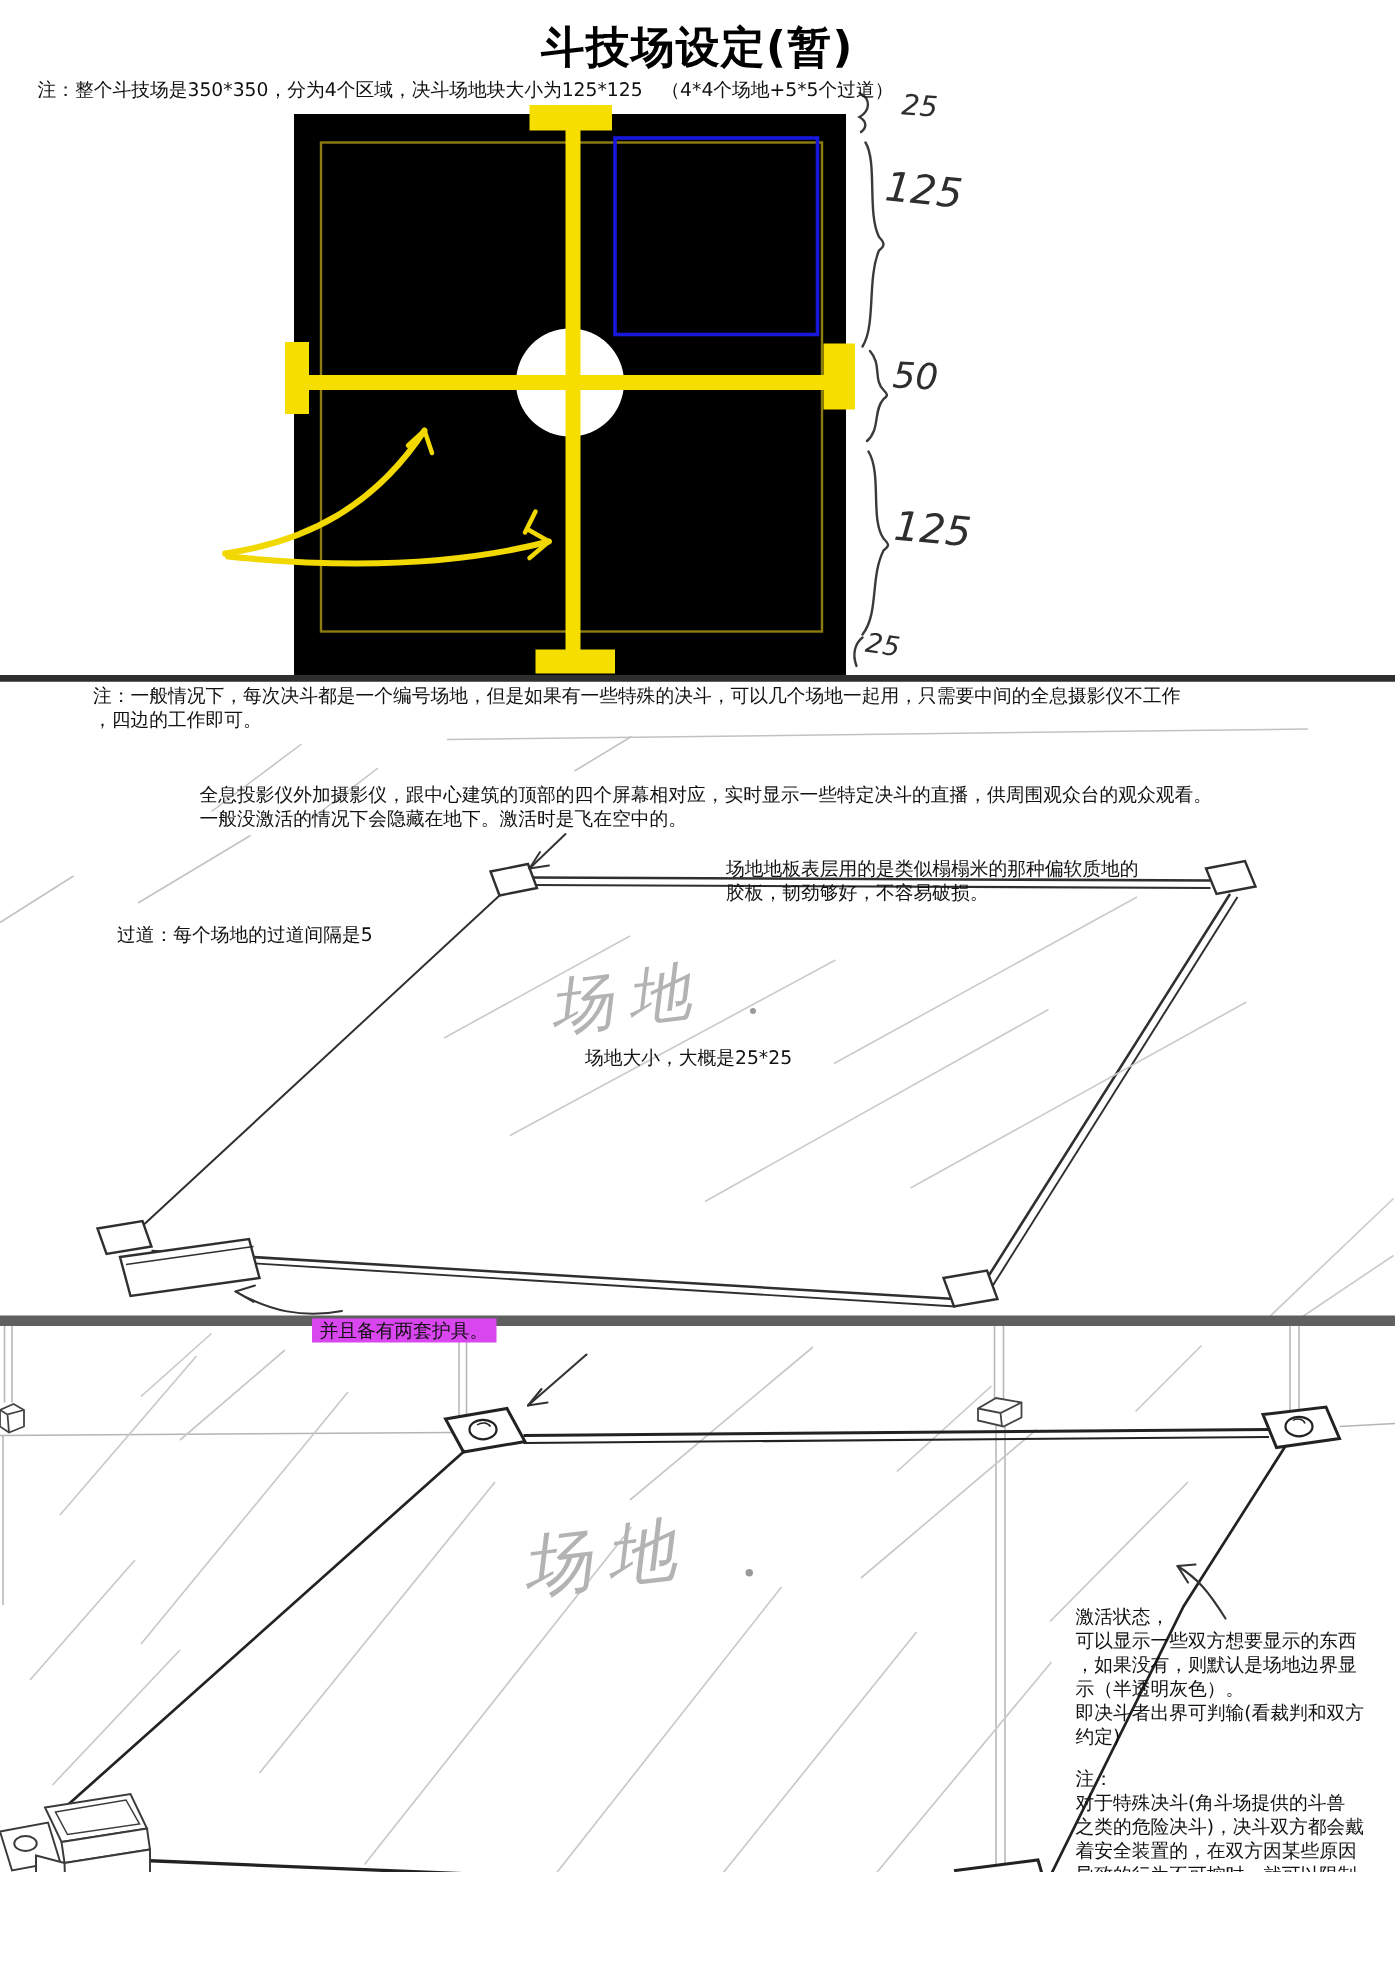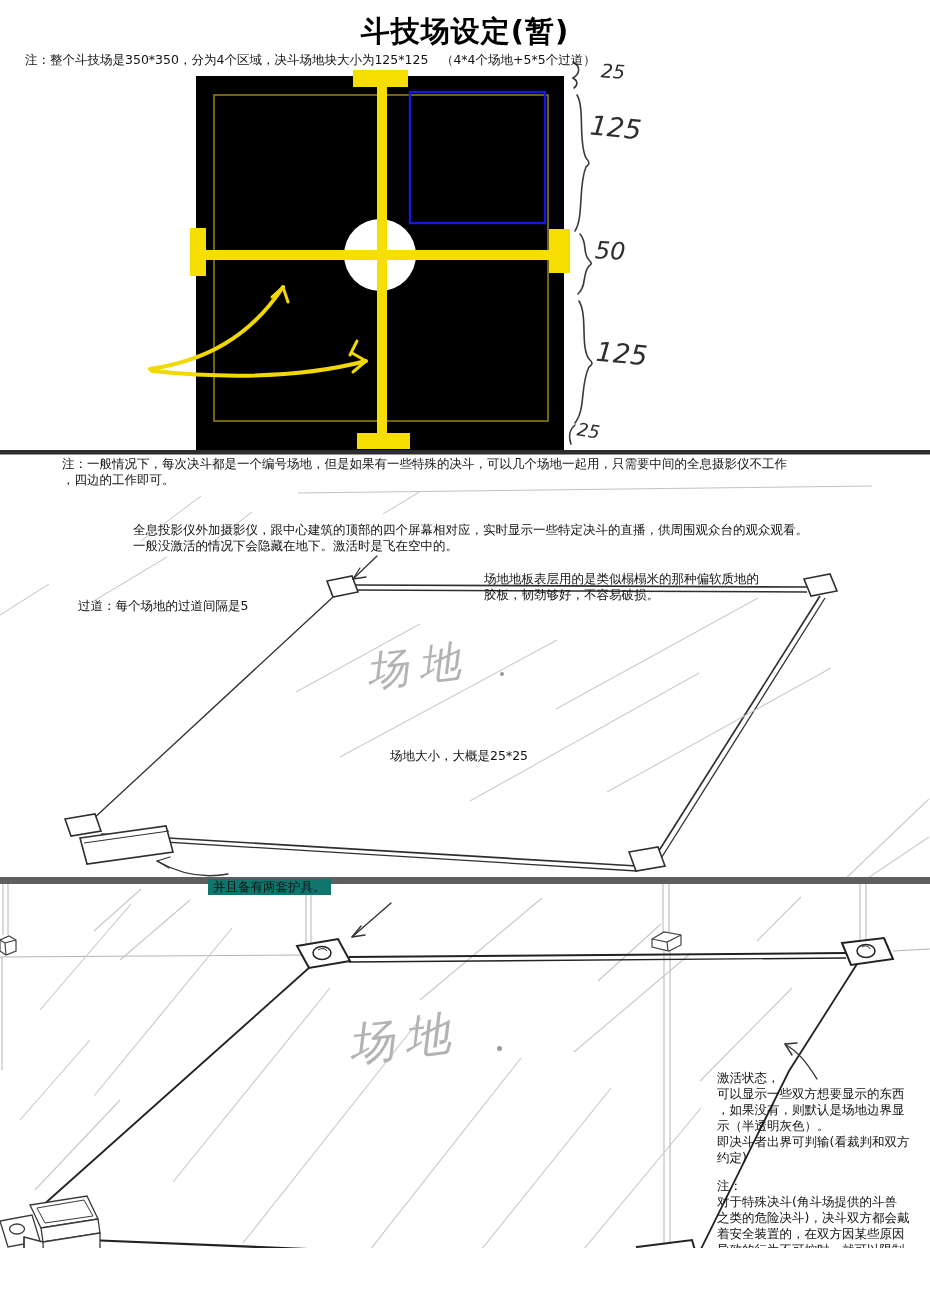--- a/index.html
+++ b/index.html
@@ -9,21 +9,21 @@
   .txt{position:absolute;z-index:2;font-weight:normal;color:#111;font-size:12.5px;line-height:16px;
        white-space:pre-line;}
   .title{position:absolute;z-index:2;left:0;top:12px;width:100%;text-align:center;
          font-size:29px;font-weight:bold;letter-spacing:1px;color:#000;}
   .hw{position:absolute;z-index:2;color:#2e2e2e;font-style:italic;white-space:nowrap;}
   .fieldhw{position:absolute;z-index:2;color:#b3b3b3;font-style:italic;letter-spacing:10px;
            transform:rotate(-7deg);white-space:nowrap;}
   .dot{position:absolute;z-index:2;background:#9a9a9a;border-radius:50%;}
   .scribble{position:absolute;z-index:2;color:#3c3c3c;font-style:italic;font-size:25px;
             letter-spacing:3px;transform:rotate(-5deg);white-space:nowrap;}
-  .whitebg{background:#0f766e;padding:0 5px;}
+  .whitebg{background:#d946ef;padding:0 5px;}
   .wm-name{position:absolute;z-index:2;color:#9a9a9a;font-weight:bold;font-size:29px;
            letter-spacing:2px;transform:skewX(-8deg);white-space:nowrap;}
   .wm-url{position:absolute;z-index:2;color:#737373;font-size:13px;font-style:italic;
           letter-spacing:1px;white-space:nowrap;}
 </style>
 </head>
 <body>
 
 <div class="page">
 
@@ -201,28 +201,28 @@
   <div class="hw" style="left:601px;top:60px;font-size:19px;transform:rotate(4deg);">25</div>
   <div class="hw" style="left:590px;top:112px;font-size:27px;transform:rotate(6deg);">125</div>
   <div class="hw" style="left:595px;top:237px;font-size:24px;transform:rotate(3deg);">50</div>
   <div class="hw" style="left:596px;top:338px;font-size:27px;transform:rotate(5deg);">125</div>
   <div class="hw" style="left:577px;top:420px;font-size:18px;transform:rotate(8deg);">25</div>
 
   <div class="txt" style="left:62px;top:456px;">注：一般情况下，每次决斗都是一个编号场地，但是如果有一些特殊的决斗，可以几个场地一起用，只需要中间的全息摄影仪不工作
 ，四边的工作即可。</div>
   <div class="txt" style="left:133px;top:522px;">全息投影仪外加摄影仪，跟中心建筑的顶部的四个屏幕相对应，实时显示一些特定决斗的直播，供周围观众台的观众观看。
 一般没激活的情况下会隐藏在地下。激活时是飞在空中的。</div>
-  <div class="txt" style="left:78px;top:598px;">过道：每个场地的过道间隔是5</div>
+  <div class="txt" style="left:78px;top:615px;">过道：每个场地的过道间隔是5</div>
   <div class="txt" style="left:484px;top:571px;">场地地板表层用的是类似榻榻米的那种偏软质地的
 胶板，韧劲够好，不容易破损。</div>
 
   <div class="fieldhw" style="left:366px;top:638px;font-size:42px;">场地</div>
   <div class="dot" style="left:500px;top:672px;width:4px;height:4px;"></div>
 
-  <div class="txt" style="left:390px;top:748px;">场地大小，大概是25*25</div>
+  <div class="txt" style="left:390px;top:697px;">场地大小，大概是25*25</div>
 
   <div class="txt whitebg" style="left:208px;top:879px;">并且备有两套护具。</div>
 
   <div class="fieldhw" style="left:348px;top:1008px;font-size:46px;">场地</div>
   <div class="dot" style="left:497px;top:1046px;width:5px;height:5px;"></div>
 
   <div class="txt" style="left:717px;top:1070px;width:216px;">激活状态，
 可以显示一些双方想要显示的东西
 ，如果没有，则默认是场地边界显
 示（半透明灰色）。

